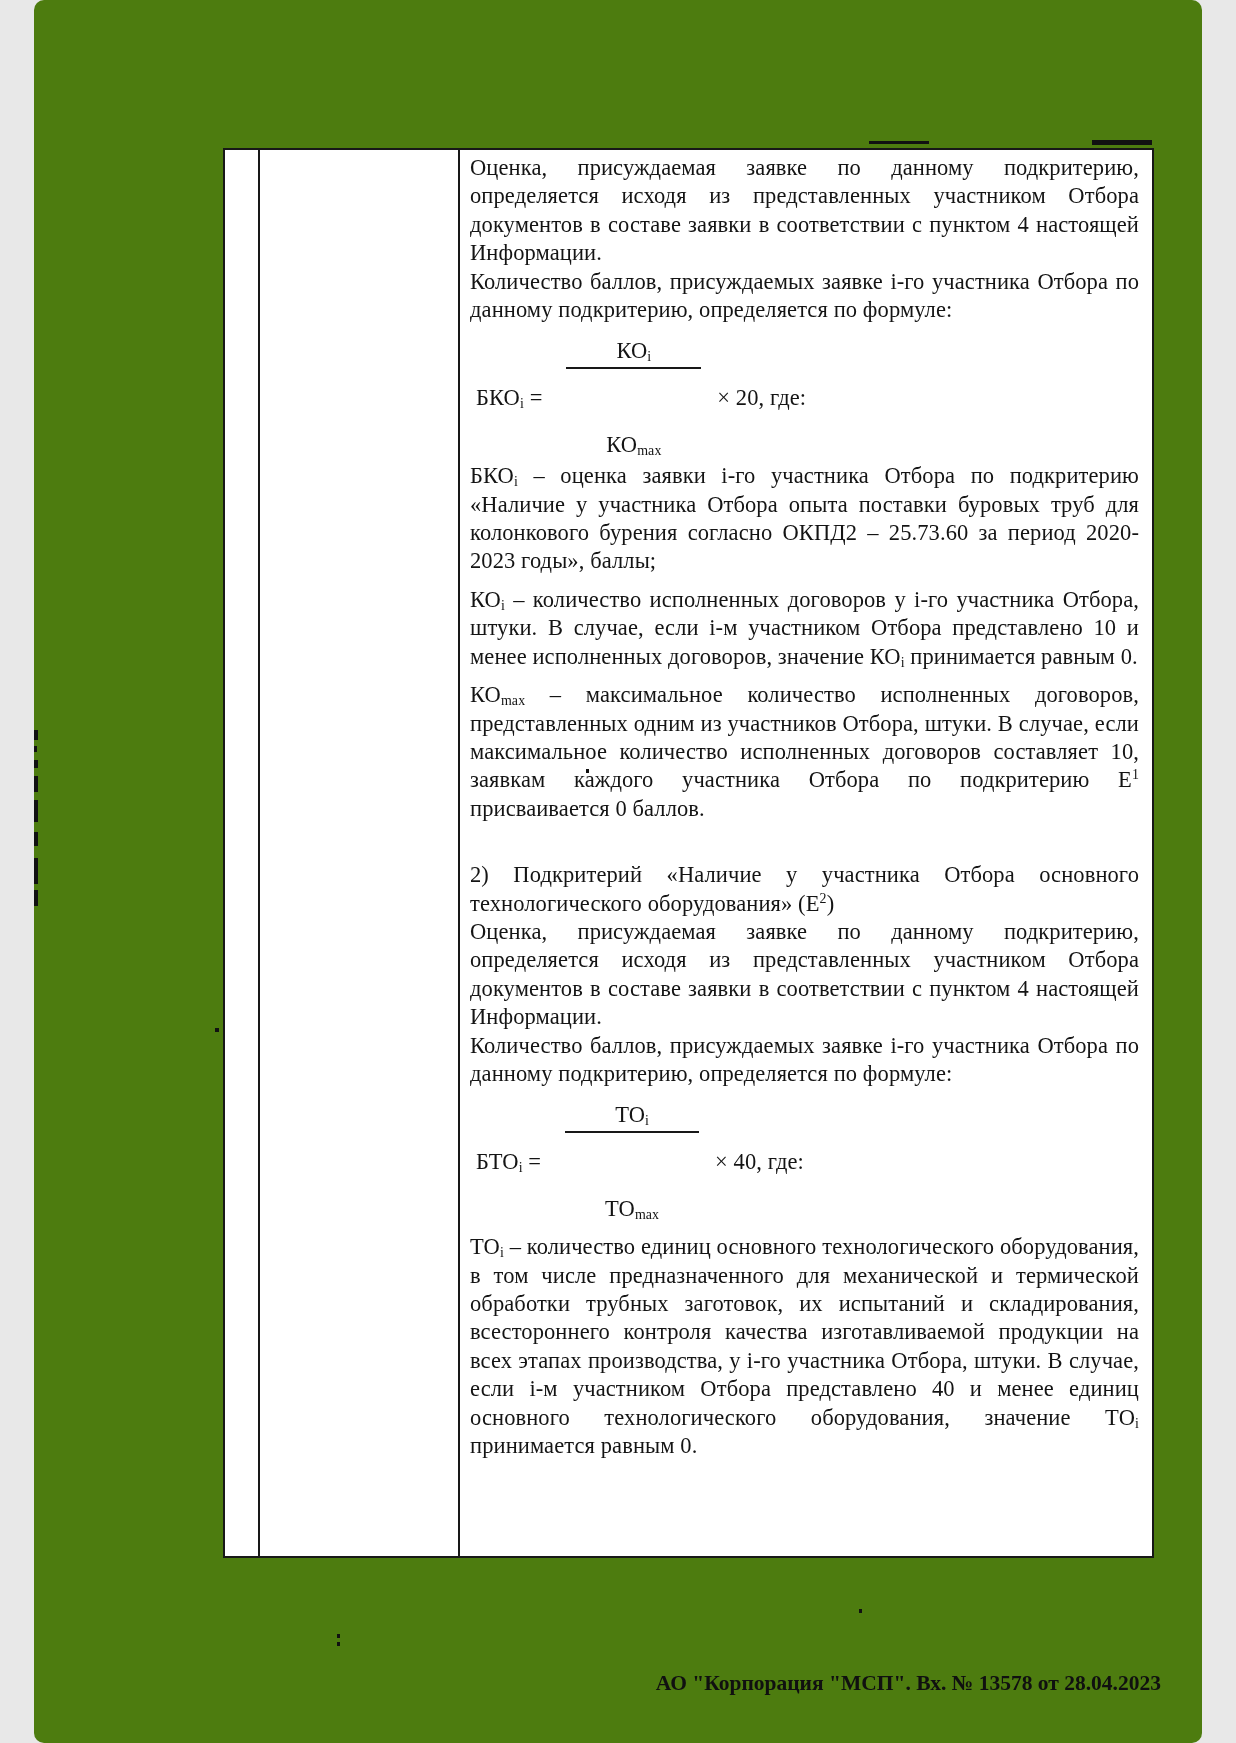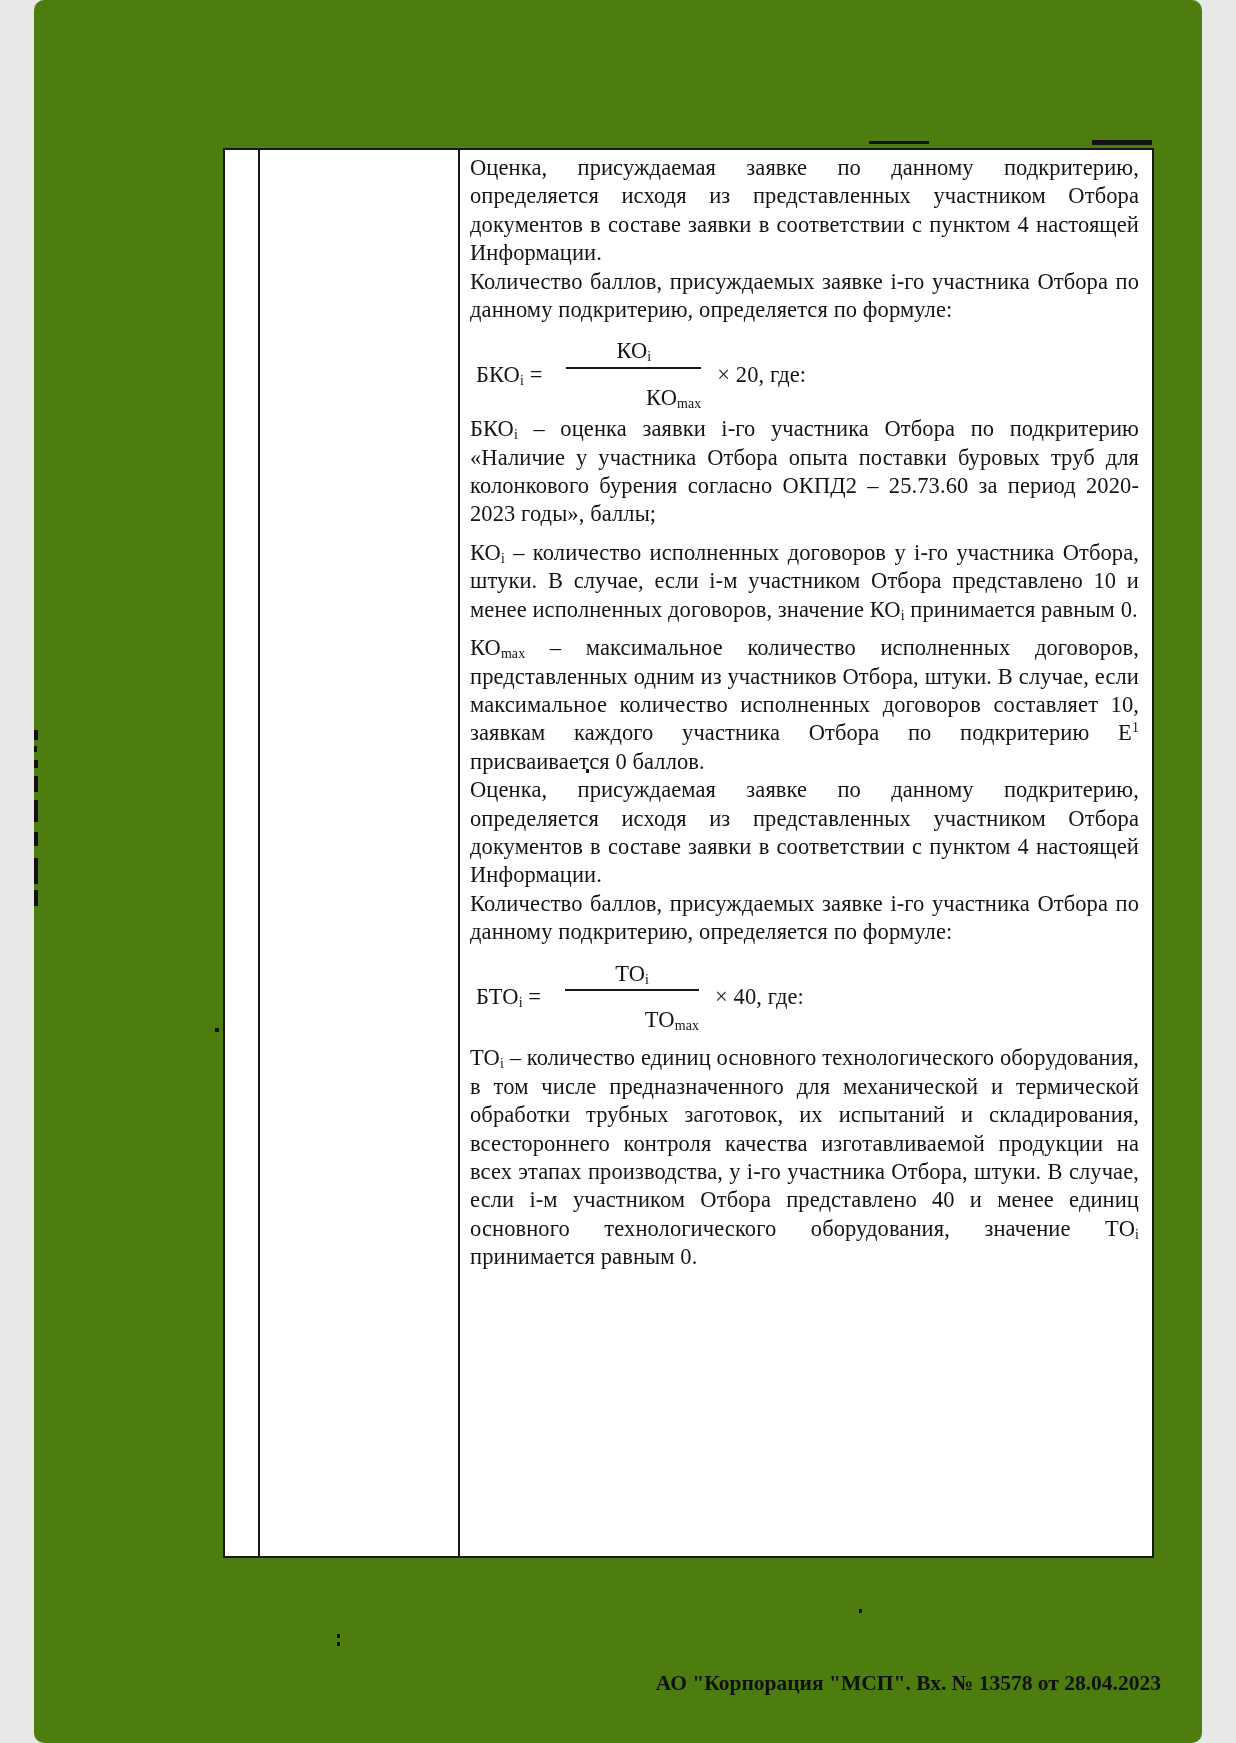--- a/index.html
+++ b/index.html
@@ -49,22 +49,23 @@
   .formula {
     display:flex;
     align-items:center;
     text-align:left;
     margin:13px 0 3px 6px;
     white-space:nowrap;
   }
   .frac {
     display:inline-flex;
     flex-direction:column;
-    align-items:flex-end;
+    align-items:center;
     margin:0 16px 0 24px;
+    gap:47px;
   }
   .frac .num {
     padding:0 50px 1px 50px;
     border-bottom:2.5px solid #181818;
   }
   .frac .den { padding-top:15px; }
   .footer-stamp {
     position:absolute;
     top:1671px; right:41px;
     font-weight:bold;
@@ -94,20 +95,21 @@
           <span class="num">КО<sub>i</sub></span>
           <span class="den">КО<sub>max</sub></span>
         </span>
         <span class="rhs">× 20, где:</span>
       </div>
 
       <p class="para">БКО<sub>i</sub> – оценка заявки i-го участника Отбора по подкритерию «Наличие у участника Отбора опыта поставки буровых труб для колонкового бурения согласно ОКПД2 – 25.73.60 за период 2020-2023 годы», баллы;</p>
       <p class="para sp">КО<sub>i</sub> – количество исполненных договоров у i-го участника Отбора, штуки. В случае, если i-м участником Отбора представлено 10 и менее исполненных договоров, значение КО<sub>i</sub> принимается равным 0.</p>
       <p class="para sp">КО<sub>max</sub> – максимальное количество исполненных договоров, представленных одним из участников Отбора, штуки. В случае, если максимальное количество исполненных договоров составляет 10, заявкам каждого участника Отбора по подкритерию Е<sup>1</sup> присваивается 0 баллов.</p>
 
+      <p class="para sp-lg">2) Подкритерий «Наличие у участника Отбора основного технологического оборудования» (Е<sup>2</sup>)</p>
       <p class="para">Оценка, присуждаемая заявке по данному подкритерию, определяется исходя из представленных участником Отбора документов в составе заявки в соответствии с пунктом 4 настоящей Информации.</p>
       <p class="para">Количество баллов, присуждаемых заявке i-го участника Отбора по данному подкритерию, определяется по формуле:</p>
 
       <div class="formula">
         <span class="lhs">БТО<sub>i</sub> =</span>
         <span class="frac">
           <span class="num">ТО<sub>i</sub></span>
           <span class="den">ТО<sub>max</sub></span>
         </span>
         <span class="rhs">× 40, где:</span>

